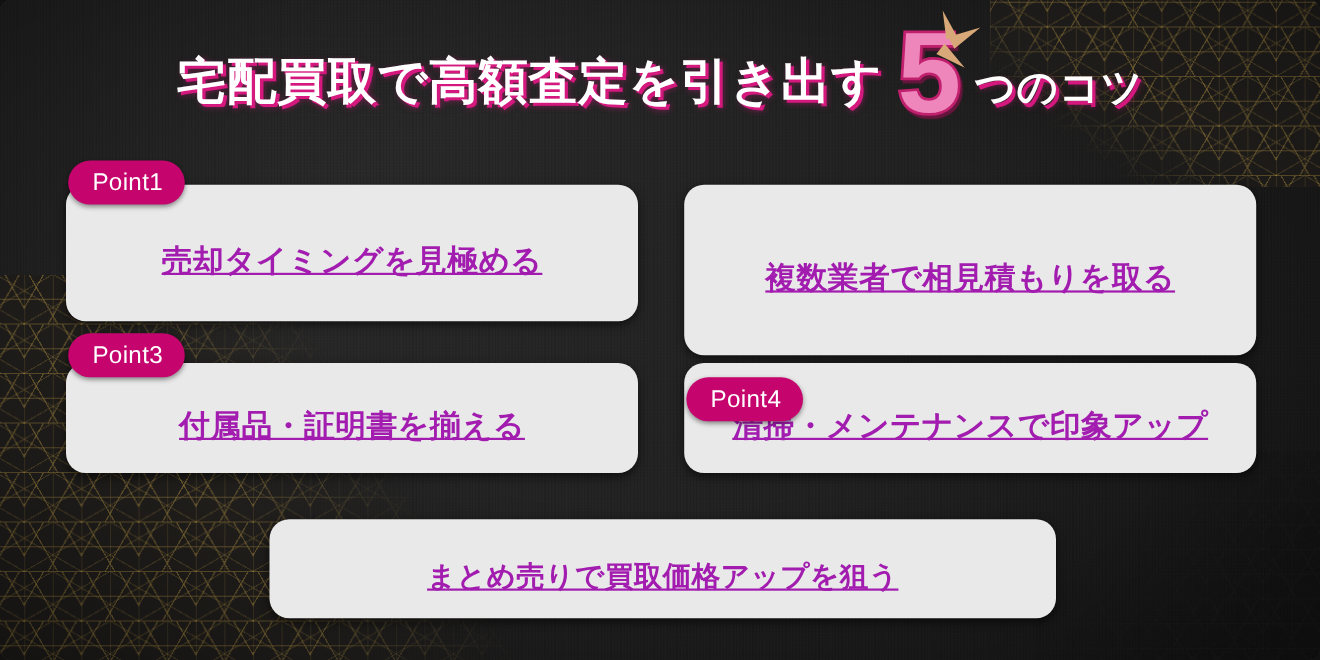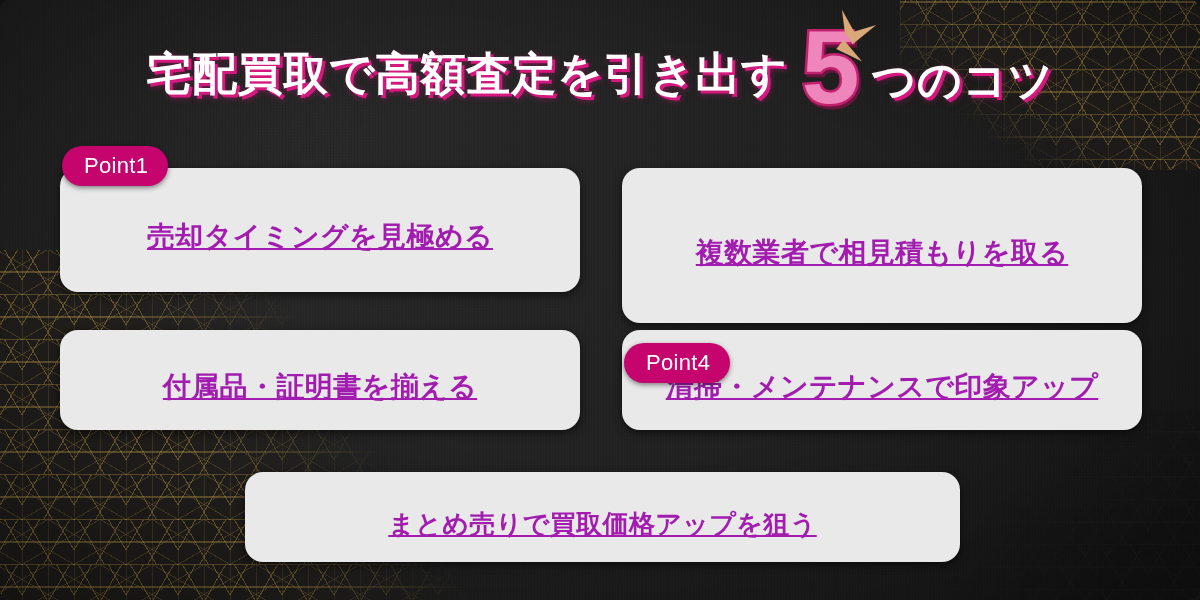--- a/index.html
+++ b/index.html
@@ -154,21 +154,21 @@
     transform:rotate(62deg);
   }
   .ray-c{
     left:10px; top:30px;
     border-width:0 6px 28px 6px;
     border-bottom-color:#d9a878;
     transform:rotate(128deg);
   }
 
   .head-tail{
-    font-size:44px;
+    font-size:37px;
     font-weight:700;
     color:#ffffff;
     letter-spacing:.5px;
     text-shadow:
        3px 3px 0 #d4187e,
        3px 3px 6px rgba(212,24,126,.5);
     transform:translateY(16px);
   }
 
   
@@ -265,20 +265,23 @@
     <span class="badge-text">Point1</span>
   </div>
 
   <div class="card card-2">
     <span class="card-text">複数業者で相見積もりを取る</span>
   </div>
 
   <div class="card card-3">
     <span class="card-text">付属品・証明書を揃える</span>
   </div>
+  <div class="badge badge-3">
+    <span class="badge-text">Point3</span>
+  </div>
 
   <div class="card card-4">
     <span class="card-text">清掃・メンテナンスで印象アップ</span>
   </div>
   <div class="badge badge-4">
     <span class="badge-text">Point4</span>
   </div>
 
   <div class="card card-5">
     <span class="card-text">まとめ売りで買取価格アップを狙う</span>

